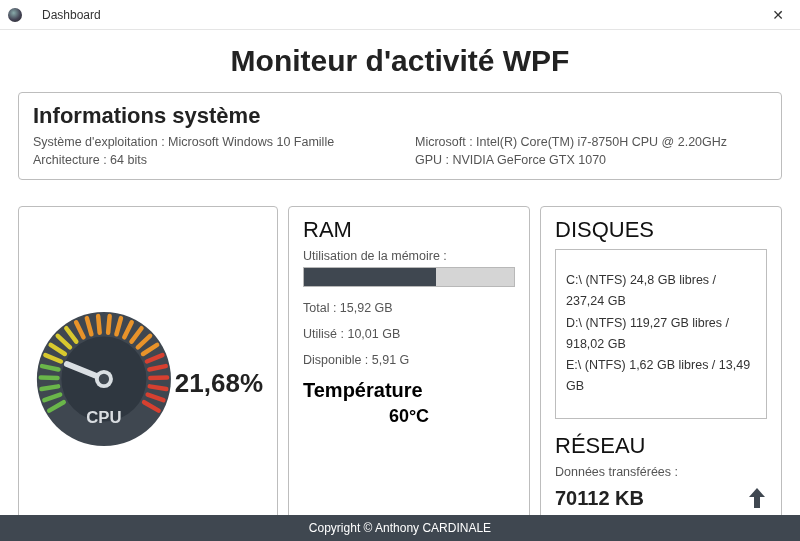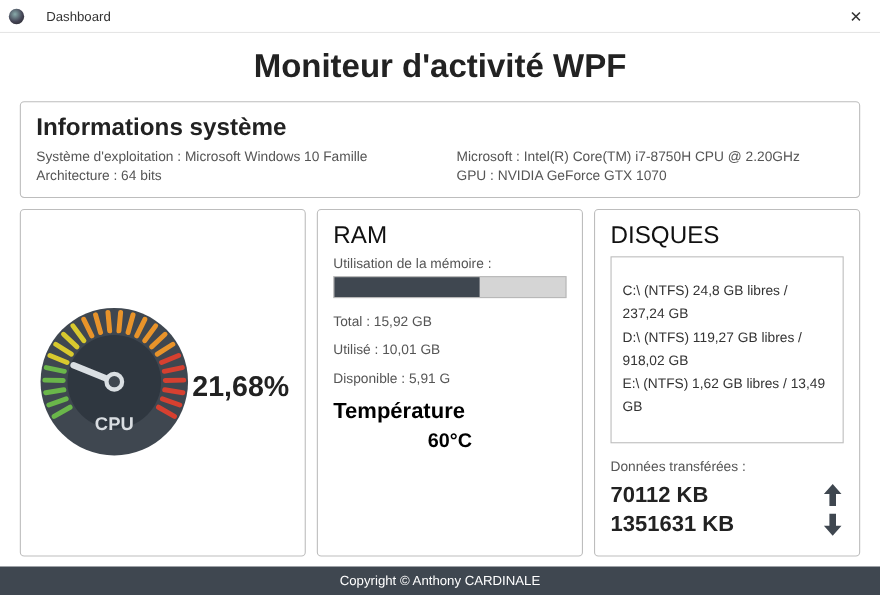--- a/index.html
+++ b/index.html
@@ -11,21 +11,21 @@
   }
   .titlebar .left { display: flex; align-items: center; gap: 20px; }
   .titlebar .app-icon {
     width: 14px; height: 14px; border-radius: 50%;
     background: radial-gradient(circle at 40% 35%, #8aa 0%, #445 55%, #222 100%);
   }
   .titlebar .close { font-size: 14px; color: #333; padding: 2px 6px; cursor: default; }
   .page { padding: 12px 18px 0 18px; }
   h1.main-title { text-align: center; font-size: 30px; font-weight: 700; color: #222; margin: 2px 0 14px; }
   .sysinfo {
-    border: 1px solid #bdbdbd; border-radius: 4px; padding: 10px 14px 12px 14px; margin-bottom: 10px;
+    border: 1px solid #bdbdbd; border-radius: 4px; padding: 10px 14px 12px 14px; margin-bottom: 26px;
   }
   .sysinfo h2 { font-size: 22px; font-weight: 700; color: #222; margin-bottom: 6px; }
   .sysinfo-grid { display: grid; grid-template-columns: 1fr 1fr; column-gap: 30px; row-gap: 4px; font-size: 12.5px; color: #555; }
   .panels { display: grid; grid-template-columns: 260px 1fr 1fr; gap: 10px; }
   .panel { border: 1px solid #bdbdbd; border-radius: 4px; padding: 10px 14px 12px; }
   .panel h2 { font-size: 22px; font-weight: 400; color: #111; margin-bottom: 6px; }
   
   .cpu-panel { display: flex; flex-direction: row; align-items: center; justify-content: flex-start; }
   .cpu-value { font-size: 26px; font-weight: 800; color: #222; margin-top: 10px; }
   
@@ -130,20 +130,21 @@
       <div class="temp-value">60°C</div>
     </div>
 
     <div class="panel">
       <h2>DISQUES</h2>
       <div class="disk-box">
         <div>C:\ (NTFS) 24,8 GB libres / 237,24 GB</div>
         <div>D:\ (NTFS) 119,27 GB libres / 918,02 GB</div>
         <div>E:\ (NTFS) 1,62 GB libres / 13,49 GB</div>
       </div>
+      <h2>RÉSEAU</h2>
       <div class="net-label">Données transférées :</div>
       <div class="net-row">
         <span>70112 KB</span>
         <span class="arrow">
           <svg width="18" height="22" viewBox="0 0 18 22">
               <path d="M9 1 L17 10 L12 10 L12 21 L6 21 L6 10 L1 10 Z" fill="#3f4750"></path>
             </svg>
         </span>
       </div>
       <div class="net-row">

